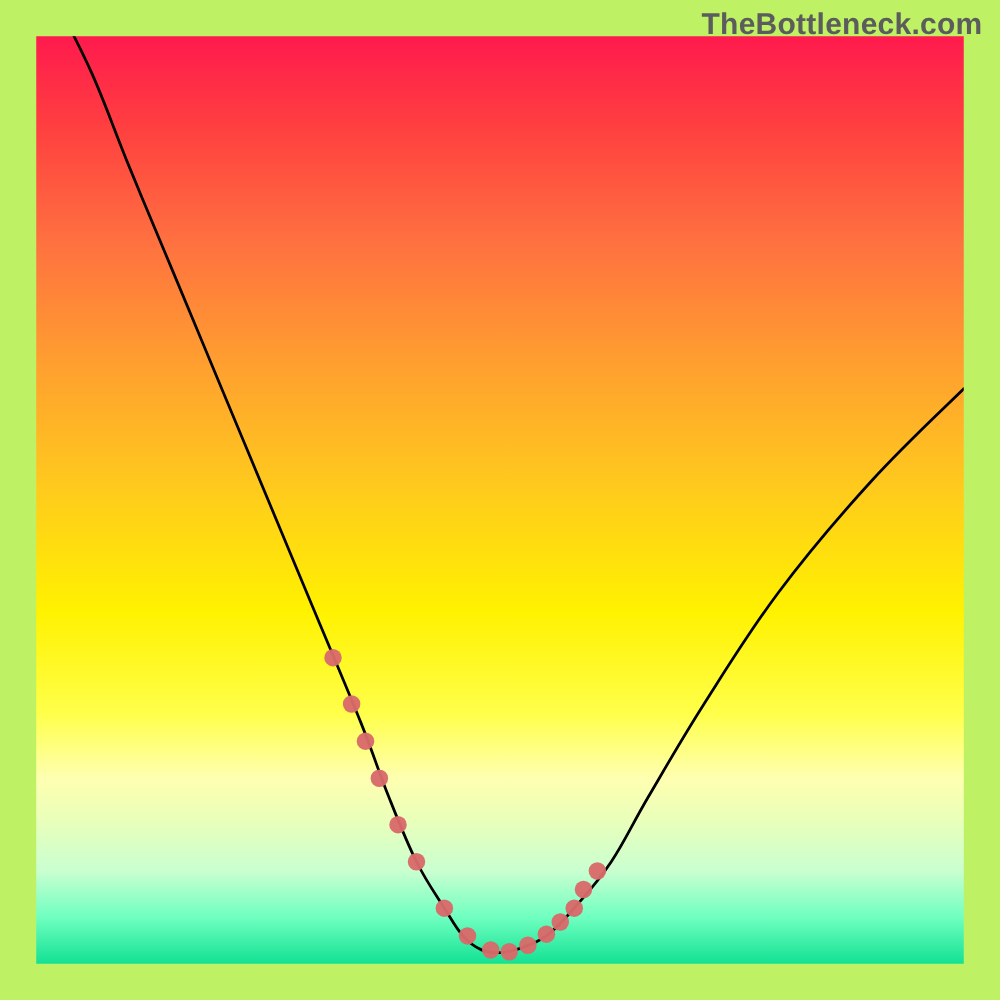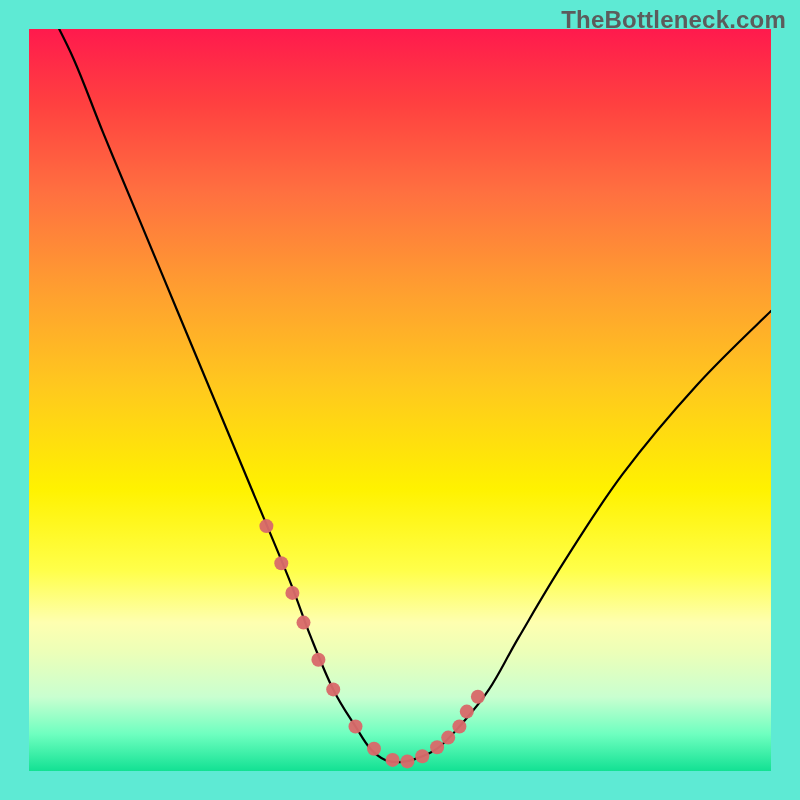--- a/index.html
+++ b/index.html
@@ -8,21 +8,21 @@
     width: 800px;
     height: 800px;
     overflow: hidden;
     background: #000;
     font-family: Arial, Helvetica, sans-serif;
   }
   .frame {
     position: relative;
     width: 800px;
     height: 800px;
-    background: #5eead4;
+    background: #bef264;
   }
   .plot-area {
     position: absolute;
     left: 29px;
     top: 29px;
     width: 742px;
     height: 742px;
     background: linear-gradient(to bottom,
       #ff1a4d 0%,
       #ff4040 10%,

